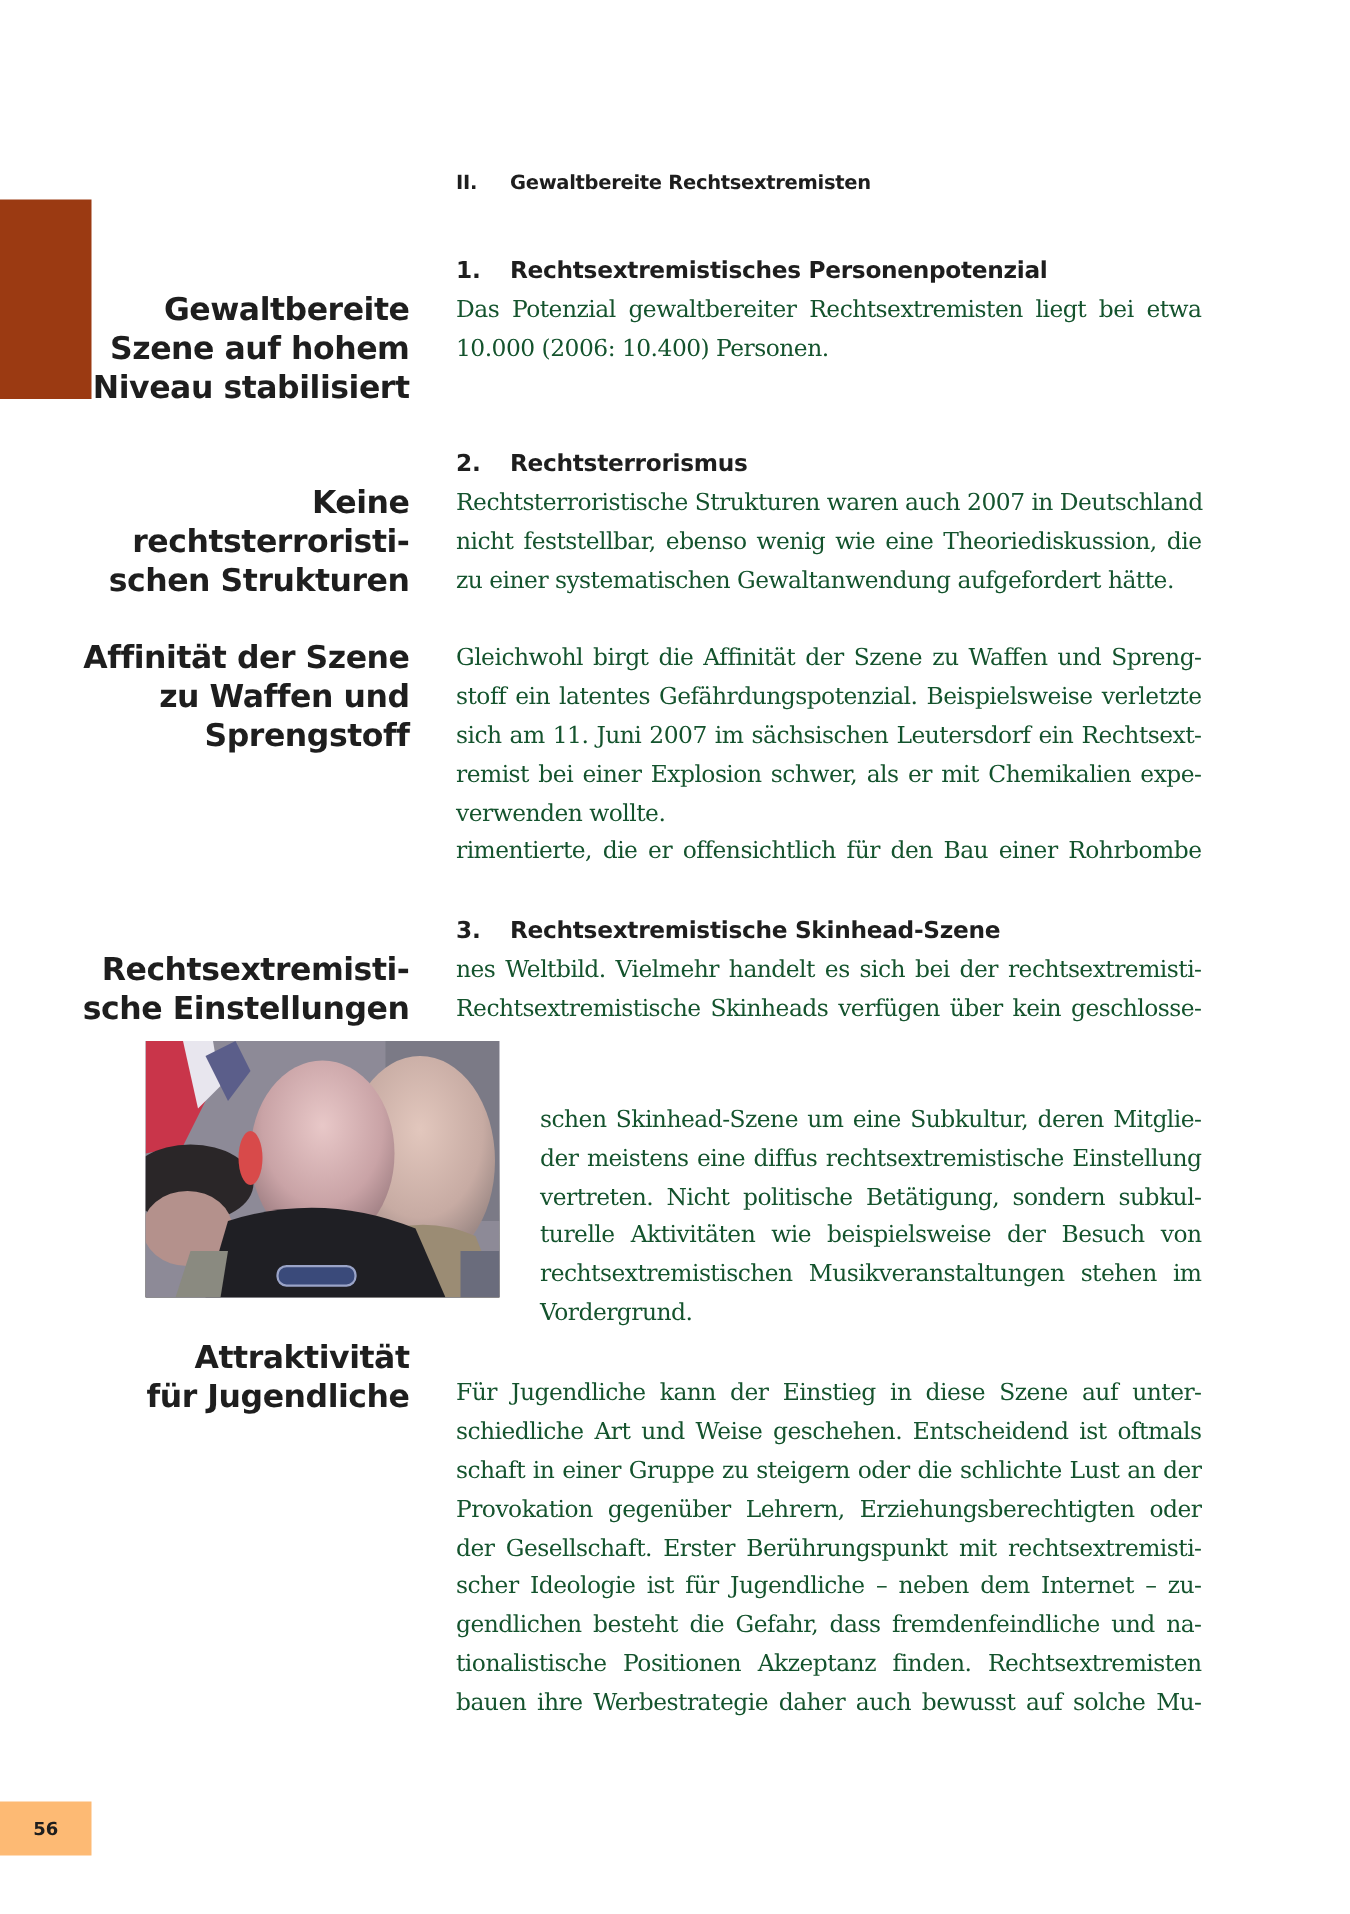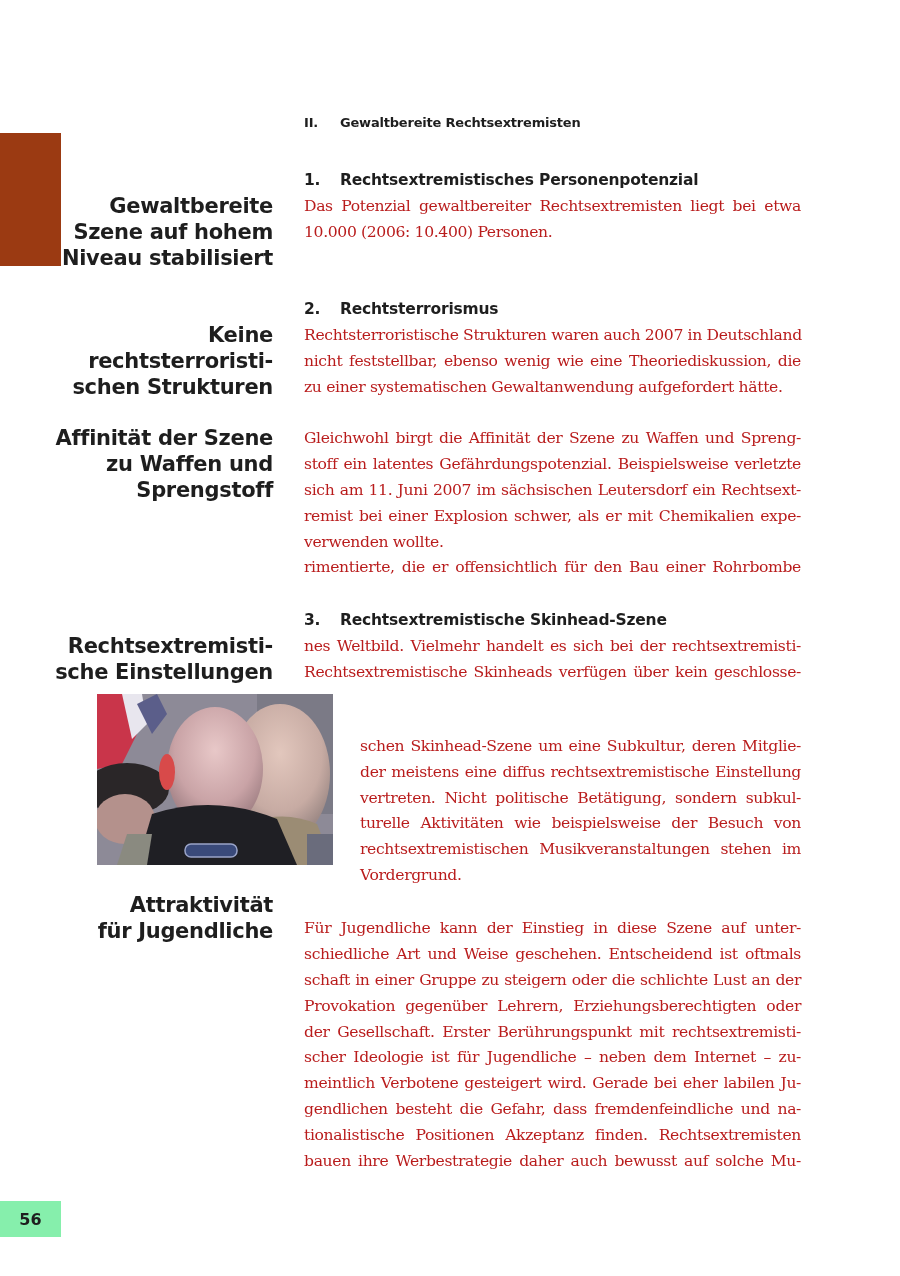--- a/index.html
+++ b/index.html
@@ -6,38 +6,38 @@
     body {
       width: 900px; height: 1276px; position: relative; overflow: hidden;
       background: #ffffff; color: #222222;
     }
     .accent-bar {
       position: absolute; left: 0; top: 133px; width: 61px; height: 133px;
       background: #9b3a12;
     }
     .page-num-box {
       position: absolute; left: 0; top: 1201px; width: 61px; height: 36px;
-      background: #86efac; display: flex; align-items: center; justify-content: center;
-      font-family: "DejaVu Sans", sans-serif; font-weight: bold; font-size: 16px; color: #1e1e1e;
+      background: #fdba74; display: flex; align-items: center; justify-content: center;
+      font-family: "DejaVu Sans", sans-serif; font-weight: bold; font-size: 12px; color: #1e1e1e;
     }
     .h1 {
       position: absolute; left: 304px; top: 115px;
       font-family: "DejaVu Sans", sans-serif; font-weight: bold; font-size: 13px; color: #1e1e1e;
       white-space: nowrap; letter-spacing: -0.2px;
     }
     .h1 .num { display: inline-block; width: 36px; }
     .h2 {
       position: absolute; left: 304px;
       font-family: "DejaVu Sans", sans-serif; font-weight: bold; font-size: 15.5px; color: #1e1e1e;
       white-space: nowrap; letter-spacing: -0.2px;
     }
     .h2 .num { display: inline-block; width: 36px; }
     .body-text {
       position: absolute; left: 304px; width: 497px;
-      font-family: "DejaVu Serif", serif; font-size: 15.6px; line-height: 25.9px; color: #b91c1c;
+      font-family: "DejaVu Serif", serif; font-size: 15.6px; line-height: 25.9px; color: #14532d;
       letter-spacing: -0.35px;
     }
     .line { display: block; white-space: nowrap; text-align: justify; text-align-last: justify; height: 25.9px; }
     .line.last { text-align-last: left; }
     .line.indent { margin-left: 56px; }
     .margin-note {
       position: absolute; right: 627px; text-align: right;
       font-family: "DejaVu Sans", sans-serif; font-weight: bold; font-size: 21px; line-height: 25.9px;
       color: #1e1e1e; letter-spacing: -0.3px;
     }
@@ -86,21 +86,20 @@
   <span class="line indent" style="width:441px;">rechtsextremistischen Musikveranstaltungen stehen im</span>
   <span class="line indent last" style="width:441px;">Vordergrund.</span>
 </div>
 <div class="body-text" style="top:916px;">
   <span class="line">Für Jugendliche kann der Einstieg in diese Szene auf unter-</span>
   <span class="line">schiedliche Art und Weise geschehen. Entscheidend ist oftmals</span>
   <span class="line">schaft in einer Gruppe zu steigern oder die schlichte Lust an der</span>
   <span class="line">Provokation gegenüber Lehrern, Erziehungsberechtigten oder</span>
   <span class="line">der Gesellschaft. Erster Berührungspunkt mit rechtsextremisti-</span>
   <span class="line">scher Ideologie ist für Jugendliche – neben dem Internet – zu-</span>
-  <span class="line">meintlich Verbotene gesteigert wird. Gerade bei eher labilen Ju-</span>
   <span class="line">gendlichen besteht die Gefahr, dass fremdenfeindliche und na-</span>
   <span class="line">tionalistische Positionen Akzeptanz finden. Rechtsextremisten</span>
   <span class="line">bauen ihre Werbestrategie daher auch bewusst auf solche Mu-</span>
 </div>
 
 <div class="margin-note" style="top:194px;">
   <span>Gewaltbereite</span>
   <span>Szene auf hohem</span>
   <span>Niveau stabilisiert</span>
 </div>

